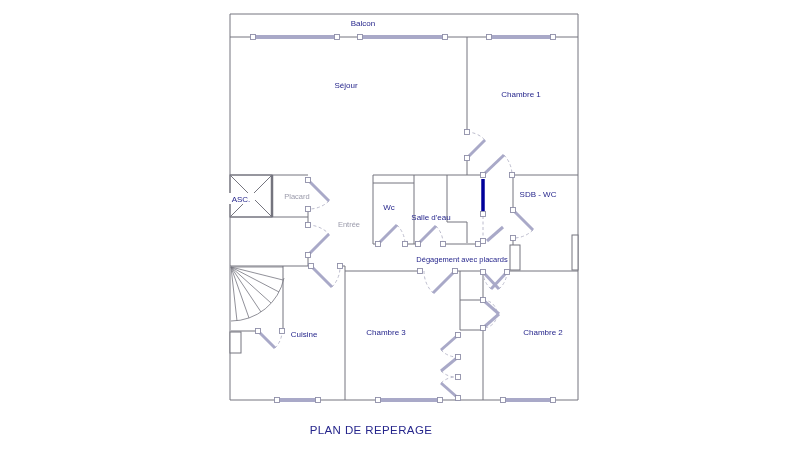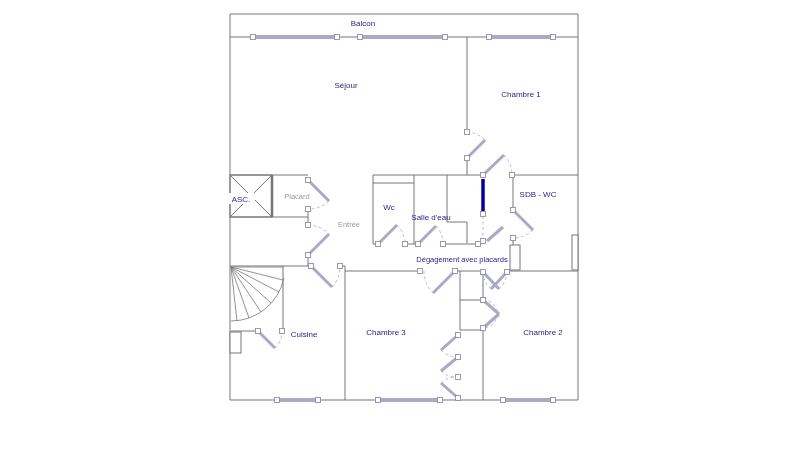--- a/index.html
+++ b/index.html
@@ -185,13 +185,14 @@
         <text x="349" y="227" text-anchor="middle" fill="#9b9bab" font-size="7.5" font-family="&quot;Liberation Sans&quot;, sans-serif">Entrée</text>
         <text x="389" y="210" text-anchor="middle" fill="#26268c" font-size="8" font-family="&quot;Liberation Sans&quot;, sans-serif">Wc</text>
         <text x="431" y="220" text-anchor="middle" fill="#26268c" font-size="8" font-family="&quot;Liberation Sans&quot;, sans-serif">Salle d'eau</text>
         <text x="538" y="197" text-anchor="middle" fill="#26268c" font-size="8" font-family="&quot;Liberation Sans&quot;, sans-serif">SDB - WC</text>
         <text x="462" y="262" text-anchor="middle" fill="#26268c" font-size="7.5" font-family="&quot;Liberation Sans&quot;, sans-serif">Dégagement avec placards</text>
         <text x="304" y="337" text-anchor="middle" fill="#26268c" font-size="8" font-family="&quot;Liberation Sans&quot;, sans-serif">Cuisine</text>
         <text x="386" y="335" text-anchor="middle" fill="#26268c" font-size="8" font-family="&quot;Liberation Sans&quot;, sans-serif">Chambre 3</text>
         <text x="543" y="335" text-anchor="middle" fill="#26268c" font-size="8" font-family="&quot;Liberation Sans&quot;, sans-serif">Chambre 2</text>
       </g>
     </svg>
+  <div class="caption">PLAN DE REPERAGE</div>
 </div>
 
 </body></html>

